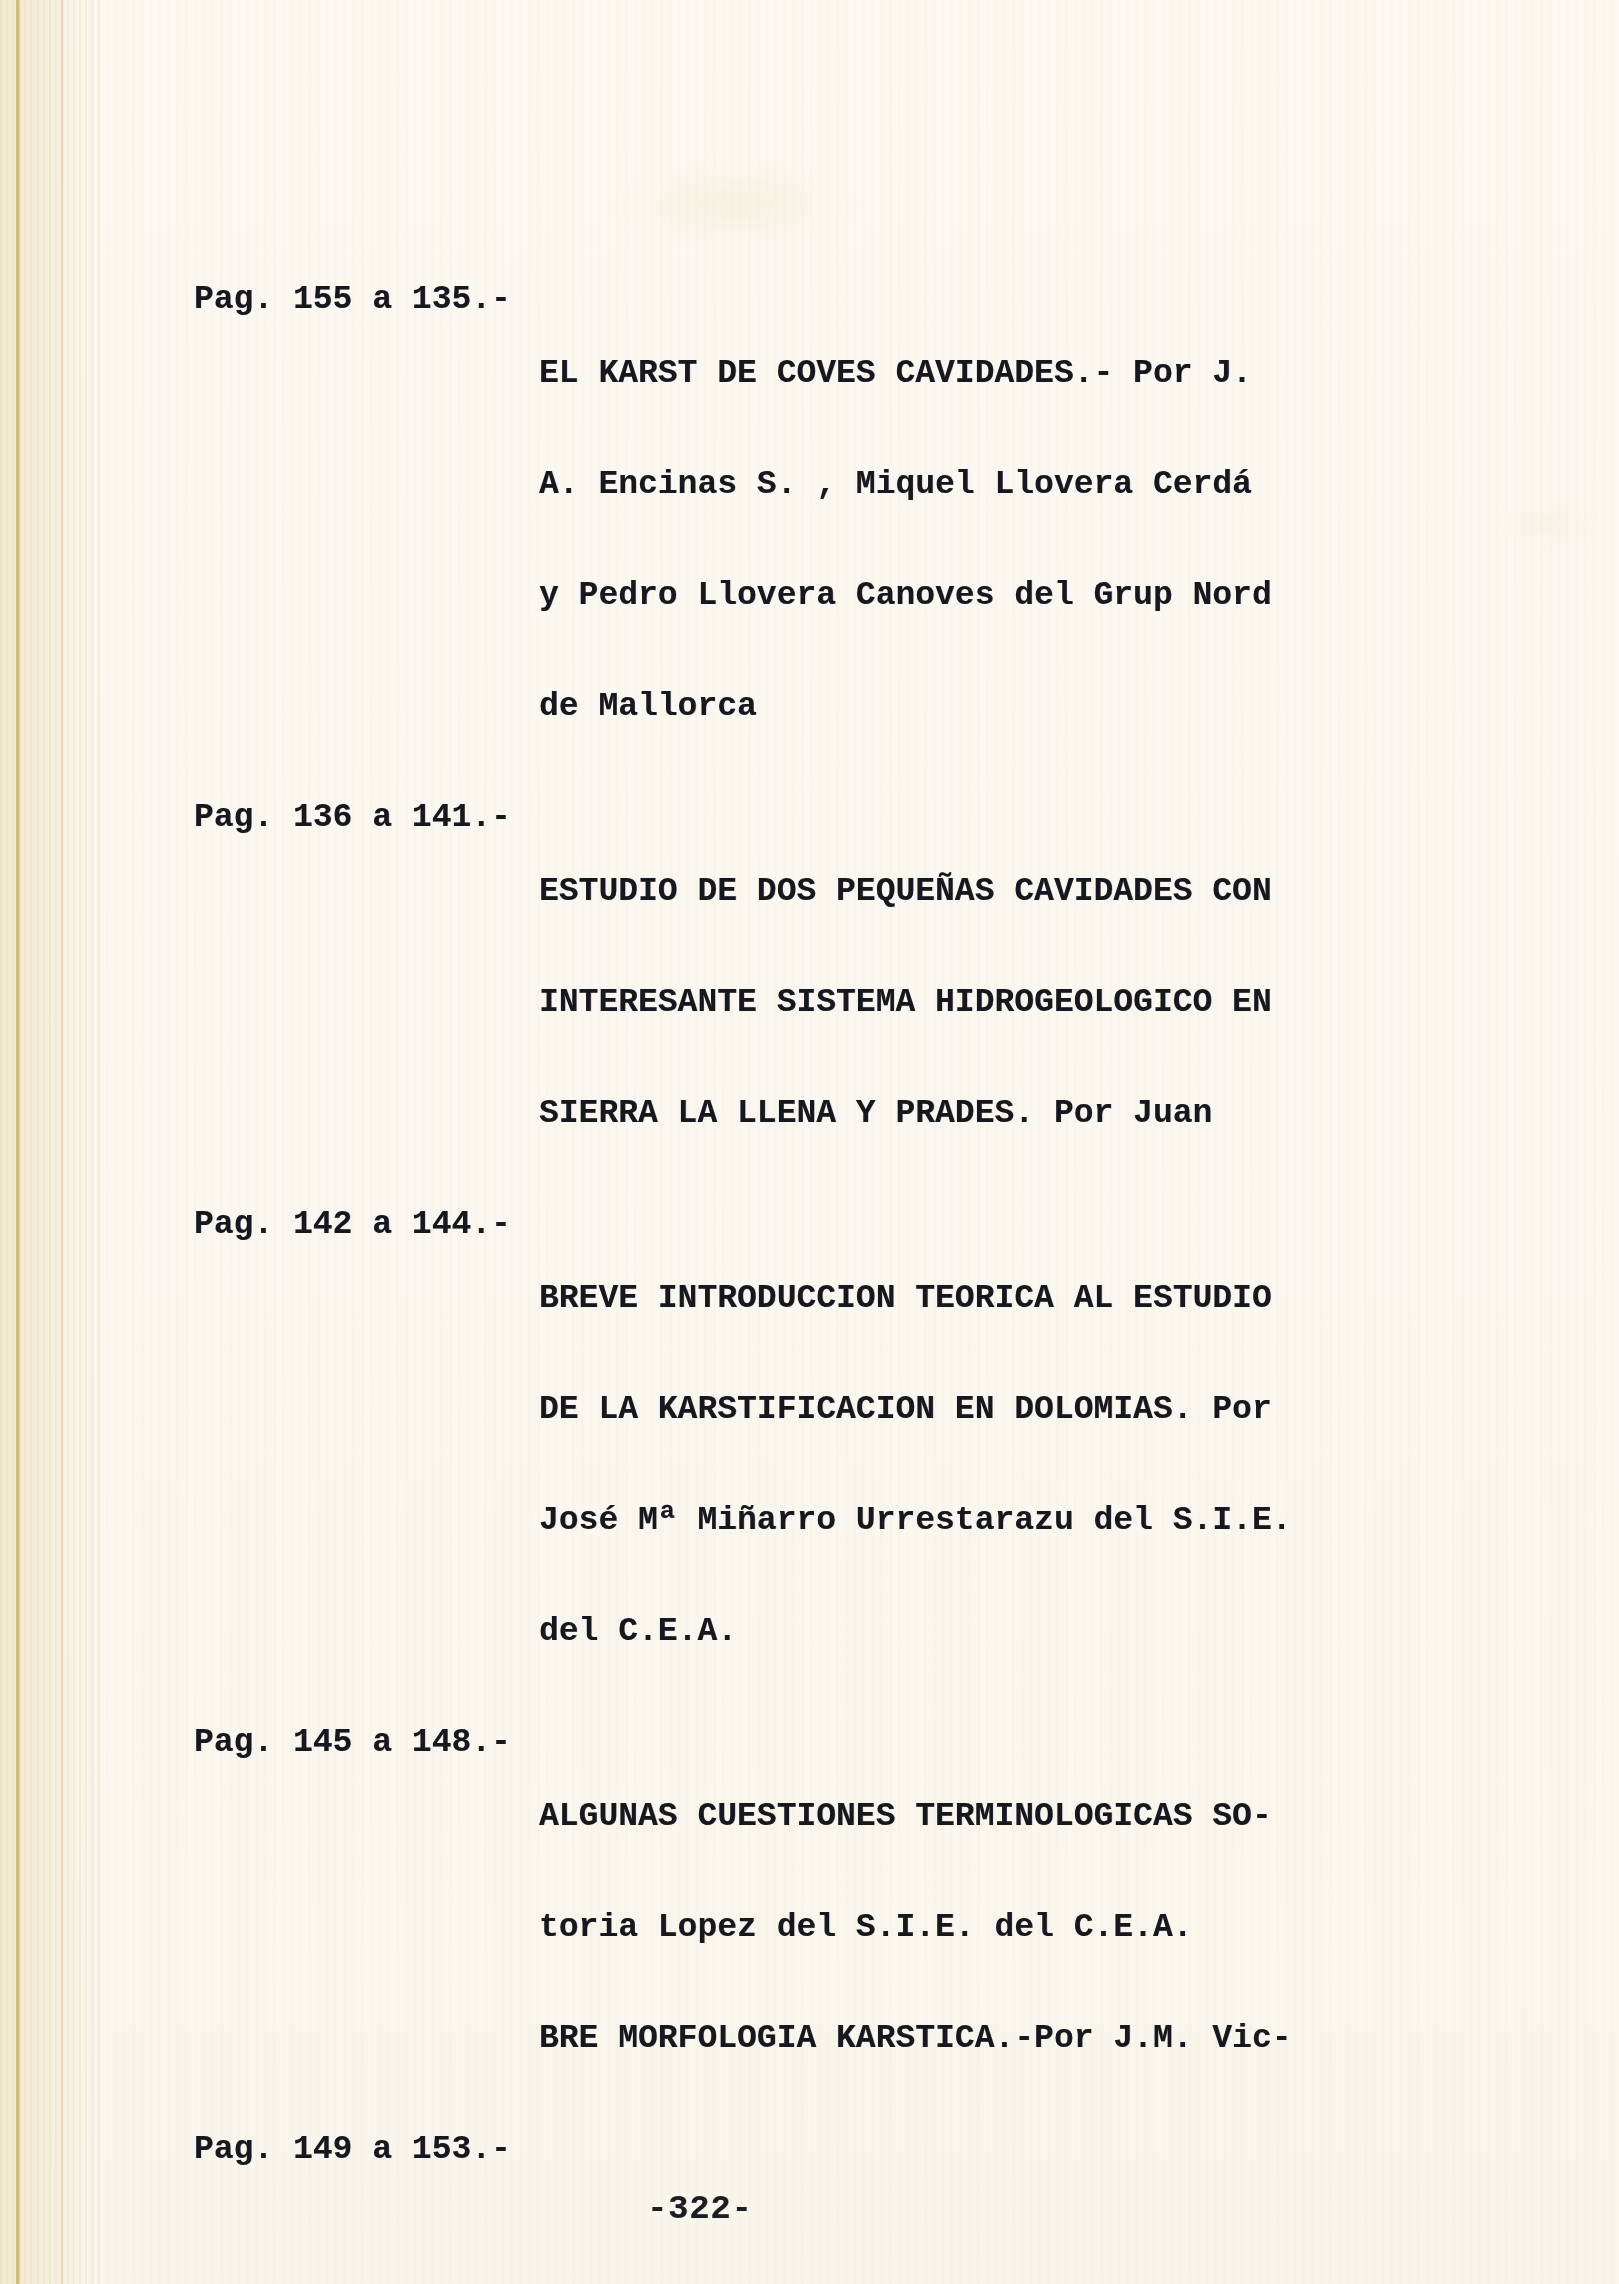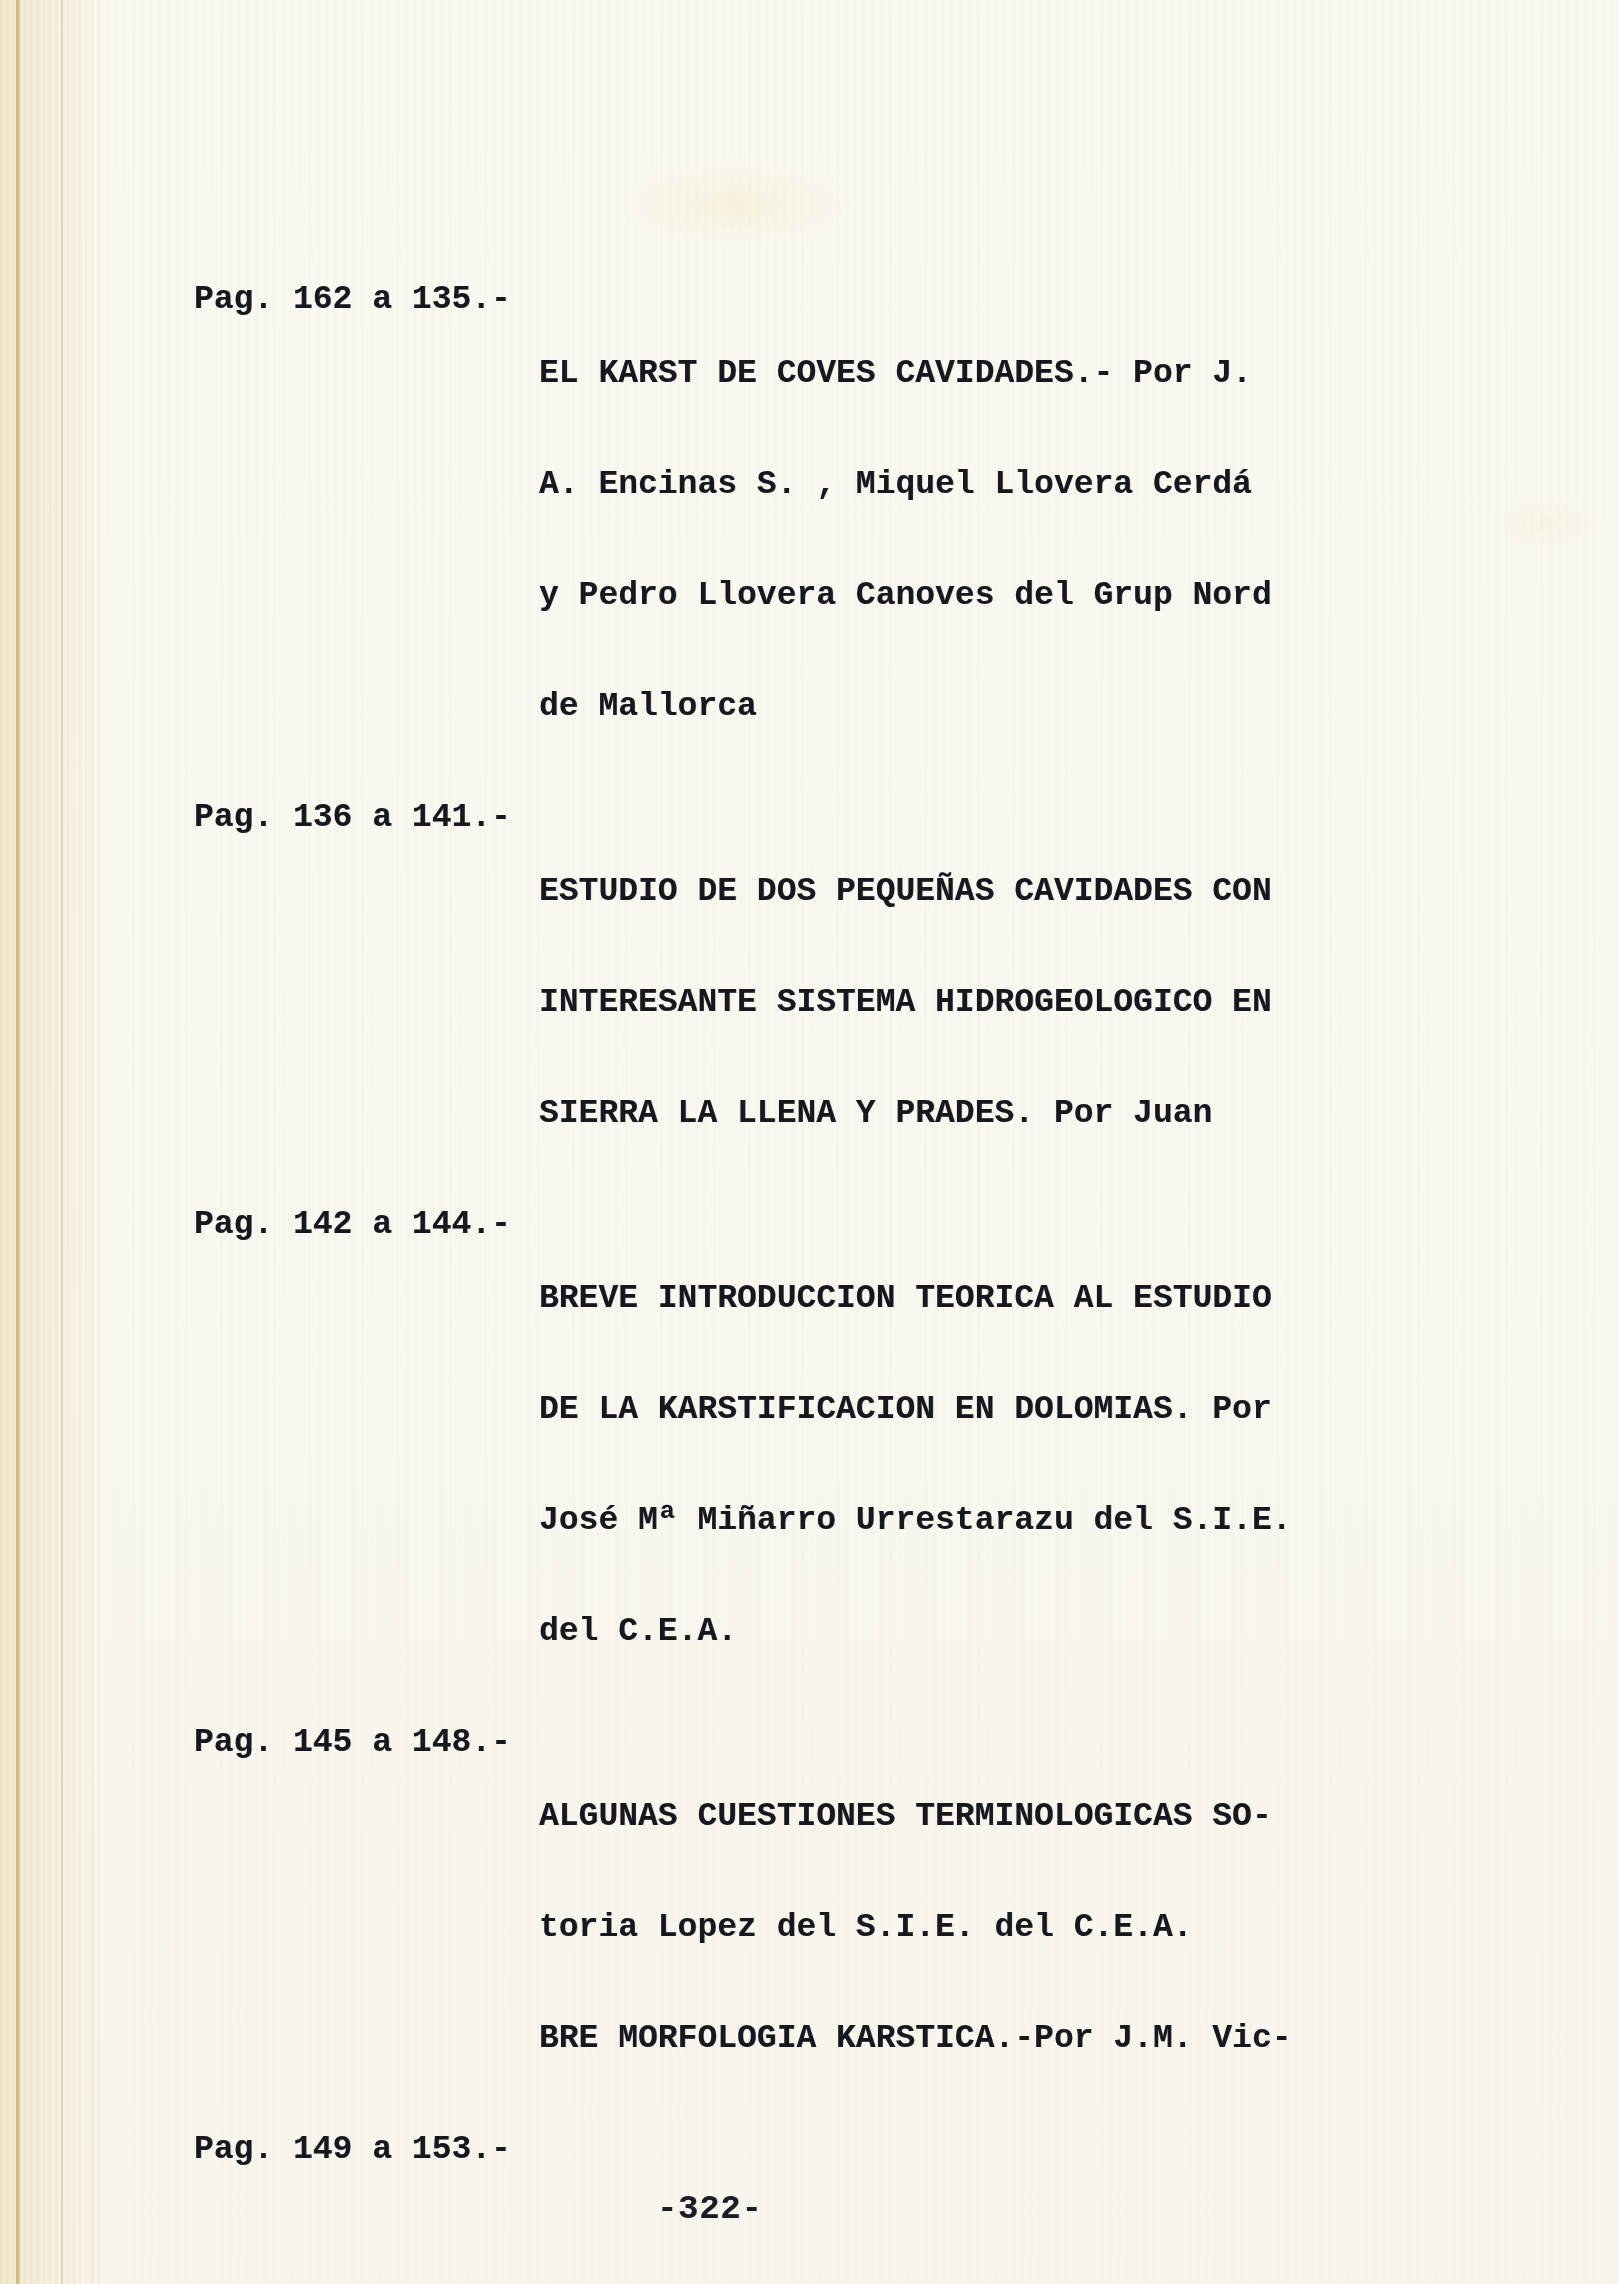--- a/index.html
+++ b/index.html
@@ -75,33 +75,32 @@
     position: absolute;
     left: 647px;
     top: 2191px;
     font-size: 34px;
     line-height: 37px;
     font-weight: bold;
     color: #1c1c24;
     letter-spacing: 0.7px;
     text-shadow: 0.4px 0.4px 0 rgba(23,23,40,0.4);
     white-space: pre;
-    margin-left: 10px;
   }
 </style>
 </head>
 <body>
 
 <div class="page">
   <div class="left-edge"></div>
 
   <main class="toc">
 
     <div class="entry">
-      <span class="entry-label">Pag. 162 a 135.-</span>
+      <span class="entry-label">Pag. 155 a 135.-</span>
       <div class="entry-lines">
         <div>EL KARST DE COVES CAVIDADES.- Por J.</div>
         <div>A. Encinas S. , Miquel Llovera Cerdá</div>
         <div>y Pedro Llovera Canoves del Grup Nord</div>
         <div>de Mallorca</div>
       </div>
     </div>
 
     <div class="entry">
       <span class="entry-label">Pag. 136 a 141.-</span>

